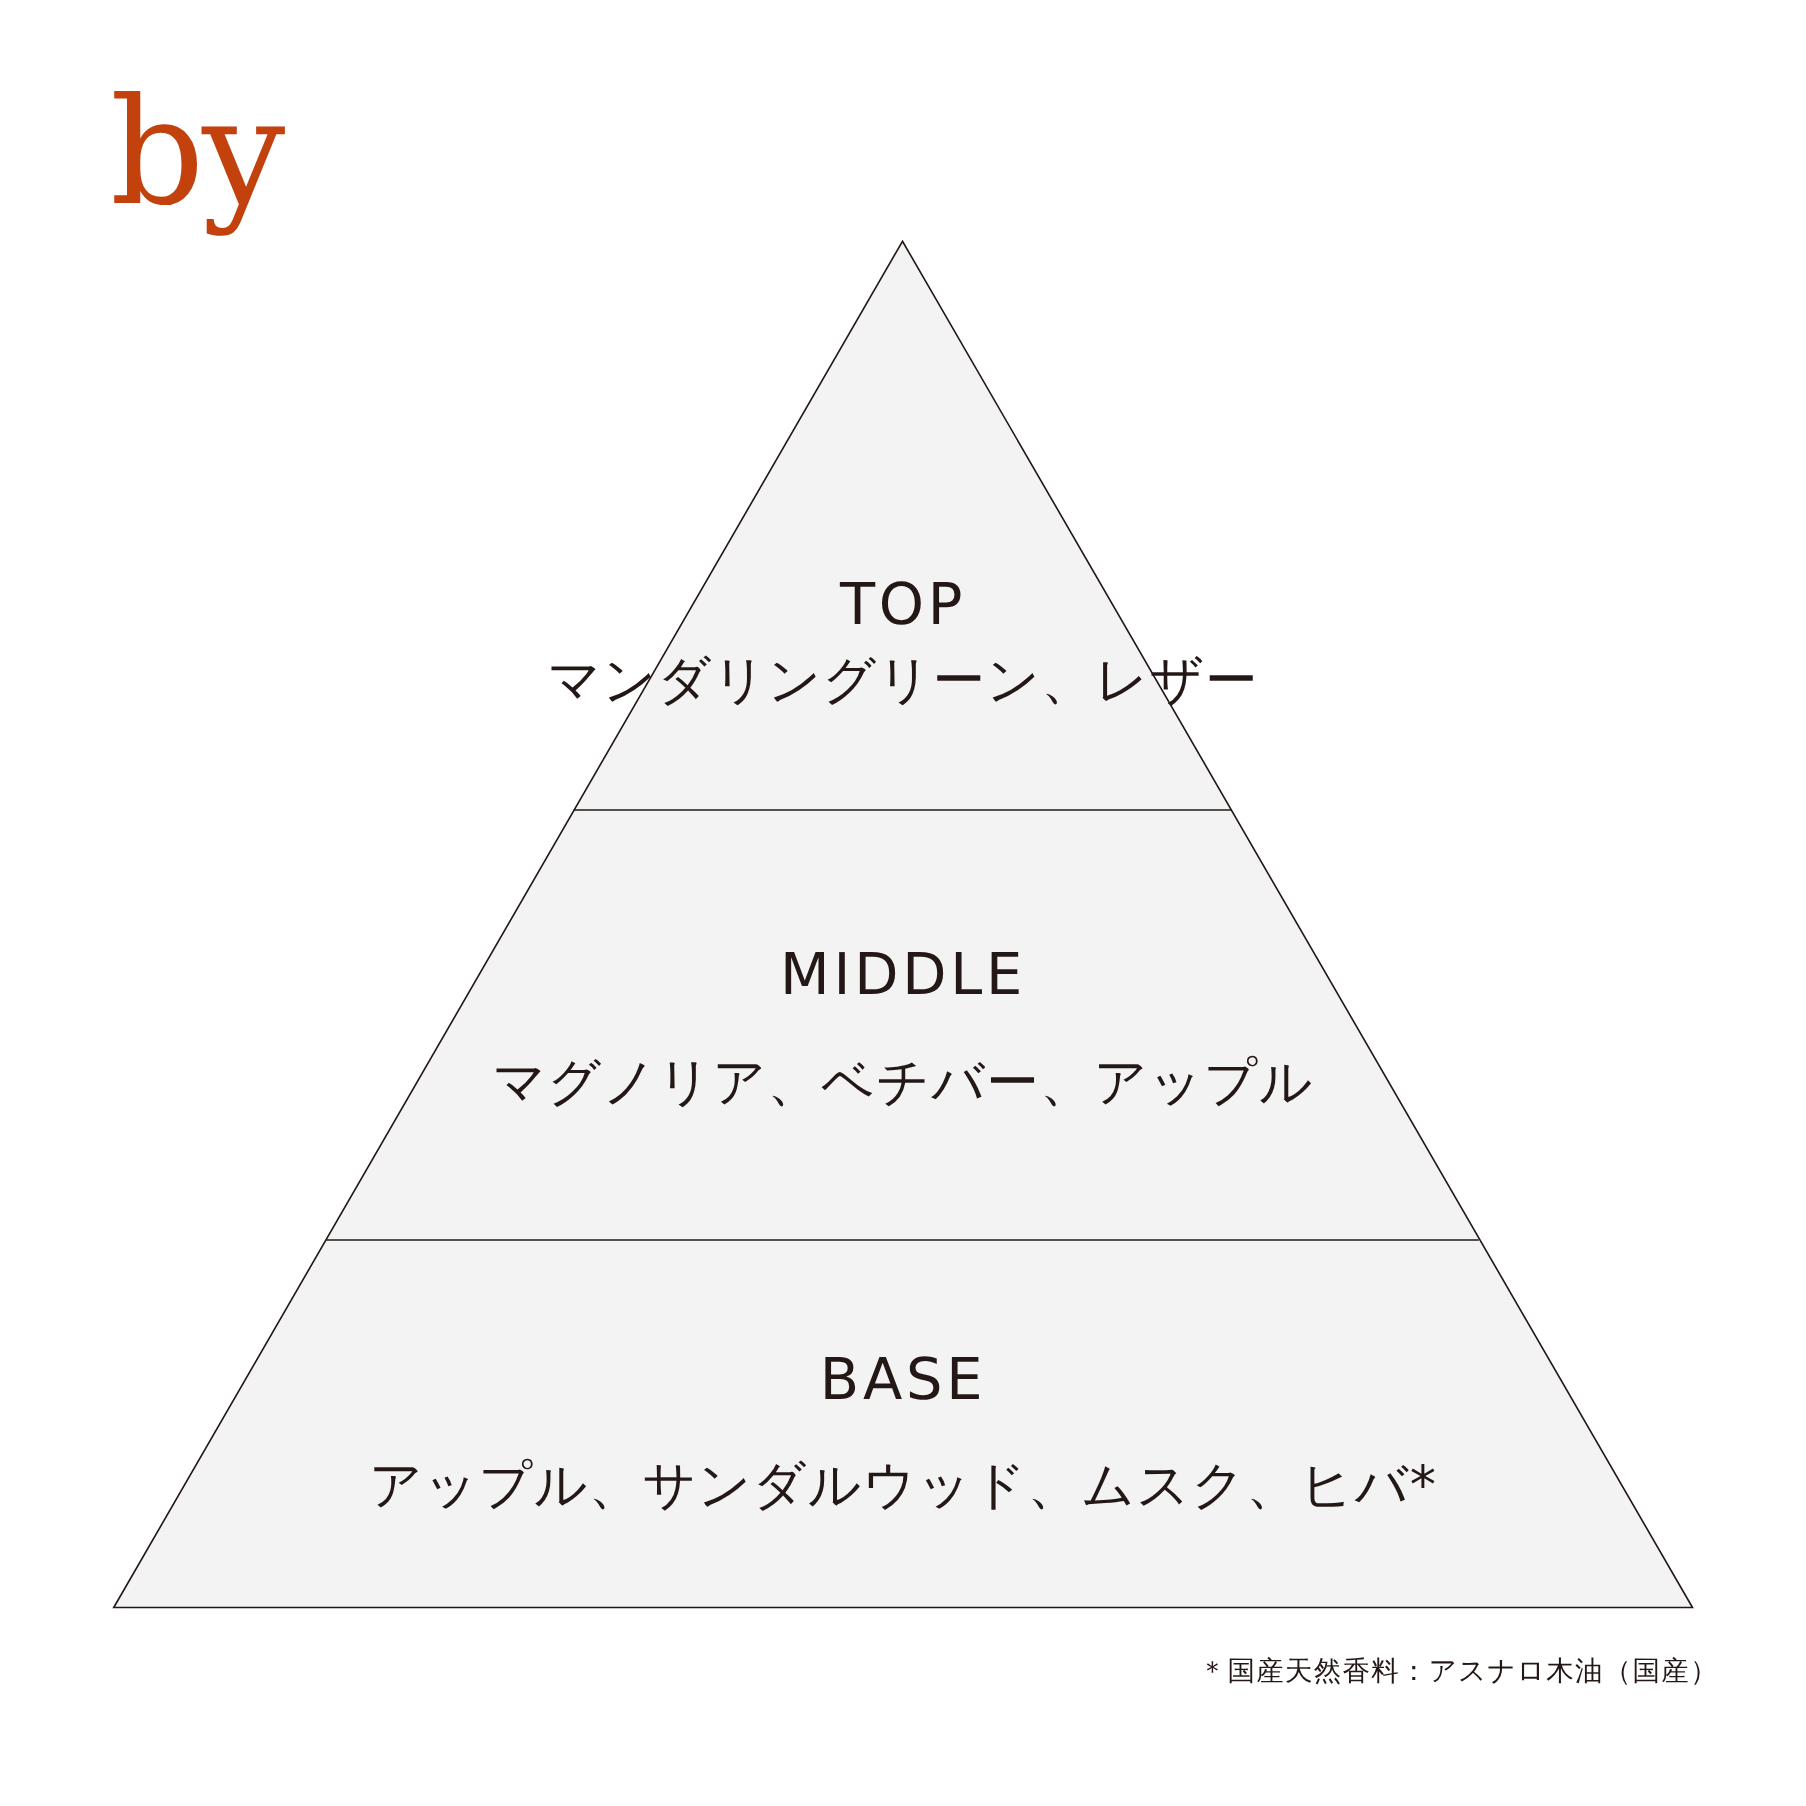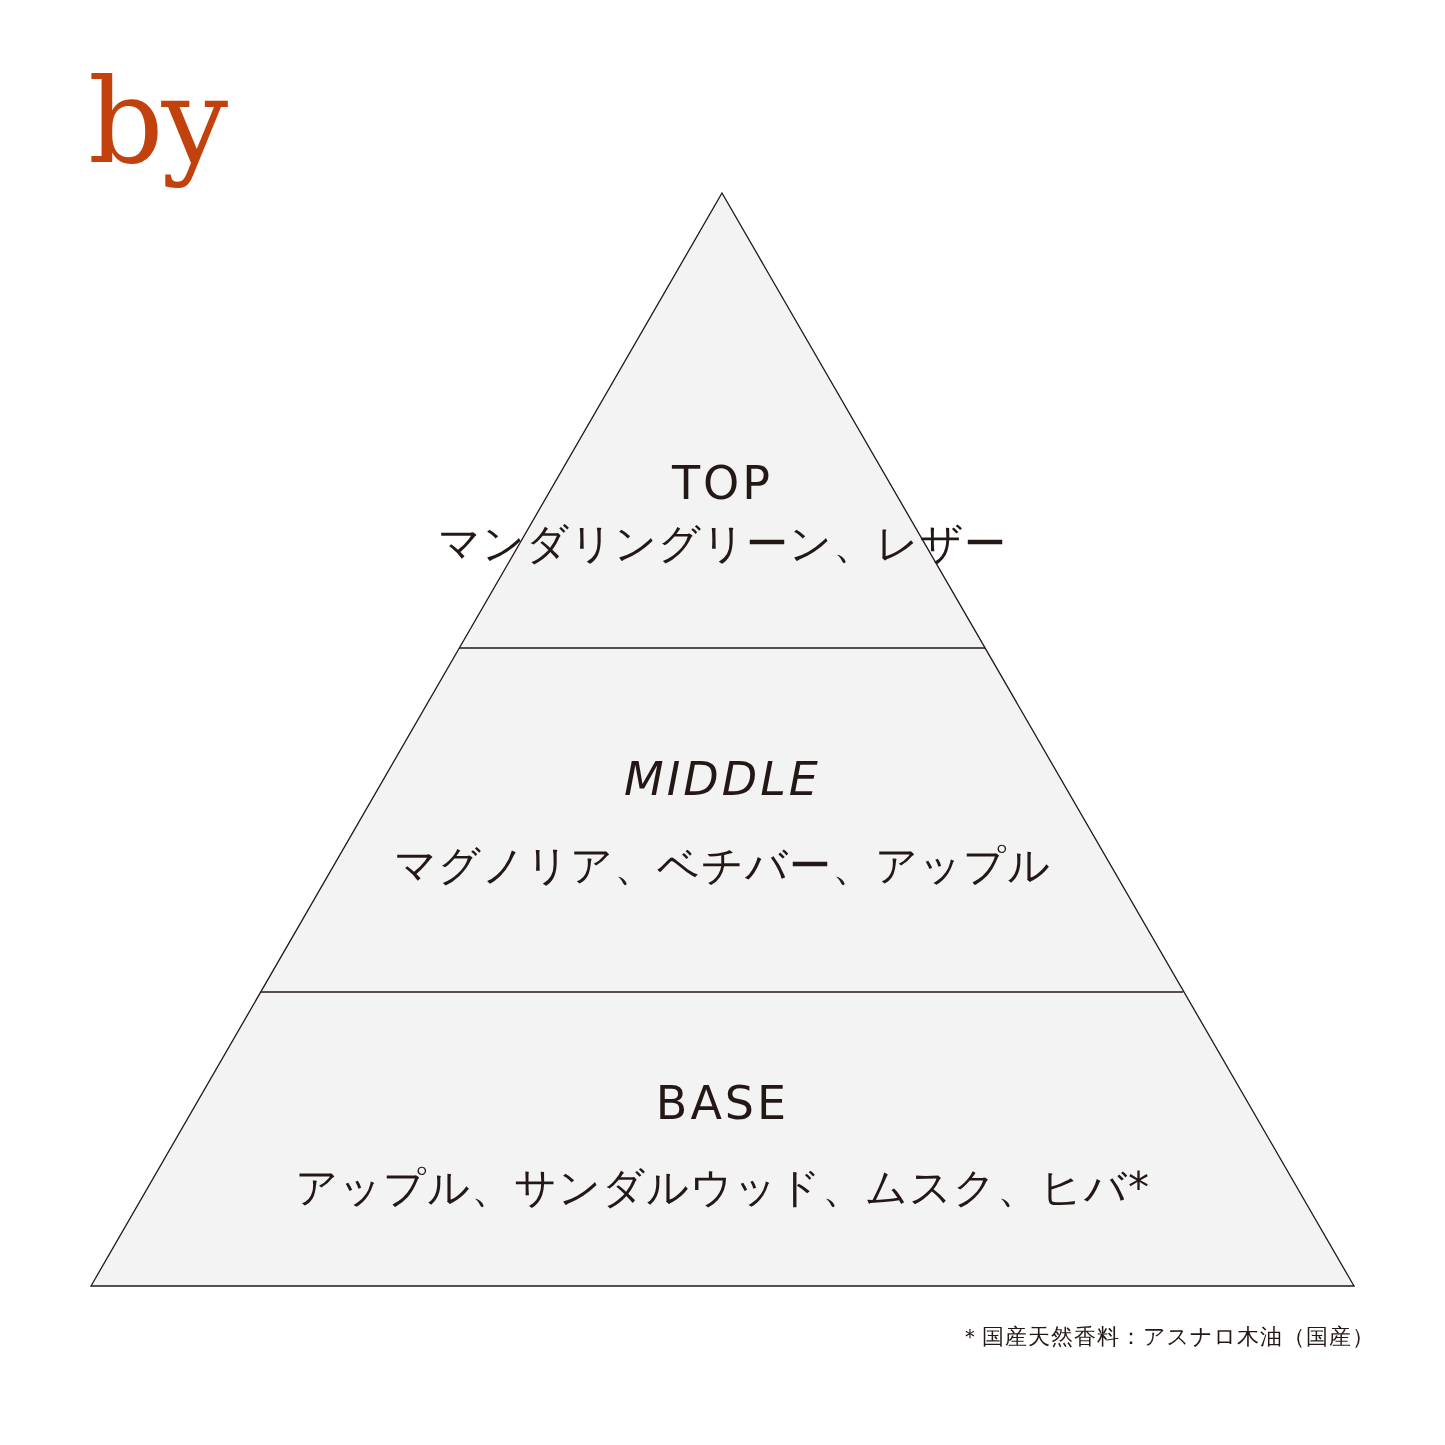--- a/index.html
+++ b/index.html
@@ -30,19 +30,19 @@
 
 <svg class="pyramid" width="1445" height="1445" viewBox="0 0 1445 1445">
   <polygon points="722,193 1354,1286 91,1286" fill="#f3f3f3" stroke="#231815" stroke-width="1.3"></polygon>
   <line x1="459" y1="648" x2="985" y2="648" stroke="#231815" stroke-width="1.3"></line>
   <line x1="261" y1="992" x2="1183" y2="992" stroke="#231815" stroke-width="1.3"></line>
 </svg>
 
 <div class="tier-text tier-label" style="top:412px;margin-top:44px;">TOP</div>
 <div class="tier-text tier-notes" style="top:516px;">マンダリングリーン、レザー</div>
 
-<div class="tier-text tier-label" style="top:752px;font-style:italic;">MIDDLE</div>
+<div class="tier-text tier-label" style="top:752px;">MIDDLE</div>
 <div class="tier-text tier-notes" style="top:838px;">マグノリア、ベチバー、アップル</div>
 
 <div class="tier-text tier-label" style="top:1076px;">BASE</div>
 <div class="tier-text tier-notes" style="top:1160px;">アップル、サンダルウッド、ムスク、ヒバ*</div>
 
 <div class="footnote">＊国産天然香料：アスナロ木油（国産）</div>
 
 </body></html>

